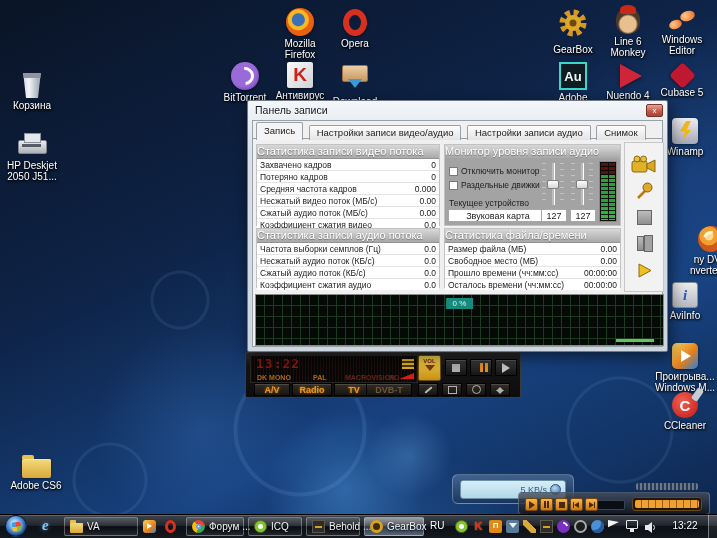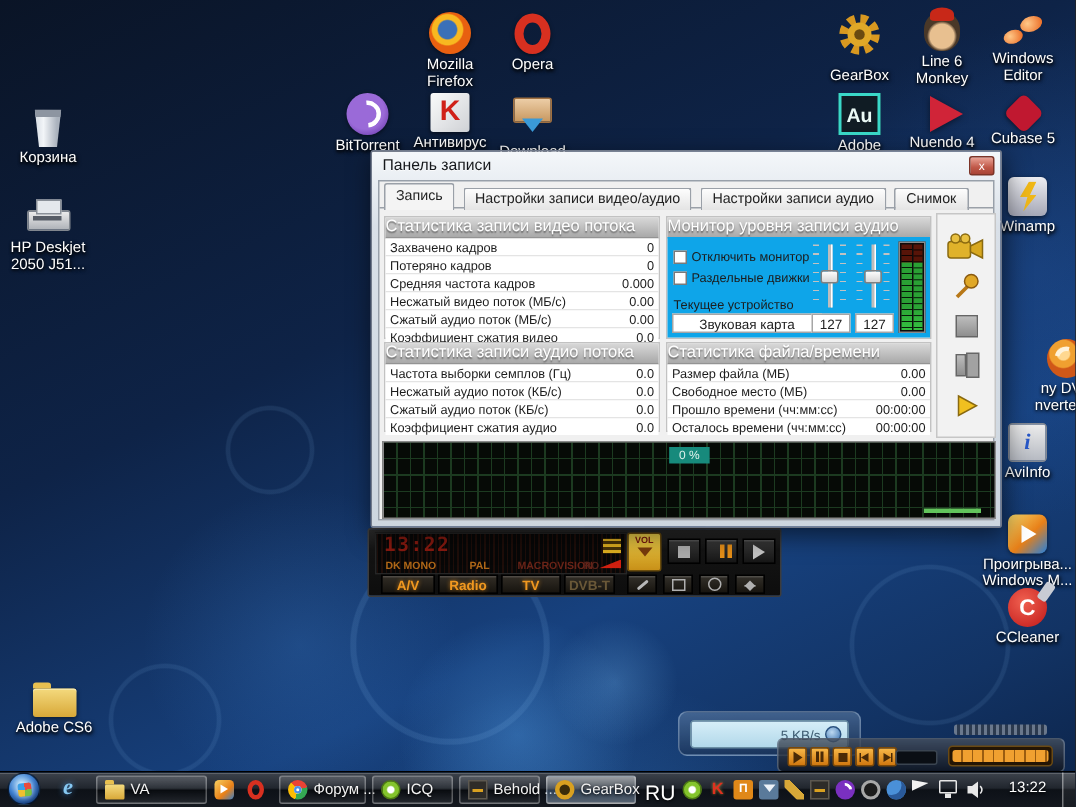--- a/index.html
+++ b/index.html
@@ -104,21 +104,21 @@
   .dlg-title{position:absolute;left:0;top:0;right:0;height:18px;display:flex;align-items:center;padding-left:7px;font-size:10.5px;color:#15181c;text-shadow:0 1px 0 rgba(255,255,255,.7);}
   .dlg-close{position:absolute;right:4px;top:3px;width:17px;height:13px;background:linear-gradient(#eaa396,#c05848 60%,#a84436);border:1px solid #7c3428;border-radius:2px;color:#fff;font-size:8px;line-height:12px;text-align:center;box-sizing:border-box;}
   .dlg-body{position:absolute;left:4px;right:4px;top:19px;bottom:4px;background:#f0f0f0;border:1px solid #98a0aa;box-sizing:border-box;}
   .tabstrip{position:absolute;left:0;right:0;top:0;height:18px;border-bottom:1px solid #9aa0a8;padding-left:3px;box-sizing:border-box;}
   .tab{display:inline-block;height:14px;line-height:14px;margin-top:3px;padding:0 7px;font-size:9.5px;color:#222;background:linear-gradient(#fdfdfd,#e4e4e4);border:1px solid #9aa0a8;border-bottom:none;border-radius:2px 2px 0 0;margin-right:1px;vertical-align:bottom;}
   .tab.active{height:17px;line-height:16px;margin-top:1px;background:#f4f4f4;position:relative;z-index:1;}
   .gpanel{position:absolute;background:#fff;border:1px solid #c2c2c2;box-sizing:border-box;}
   .ghead{height:13px;background:linear-gradient(#d8d8d8,#a9a9a9);border-bottom:1px solid #939393;color:#fff;font-size:11px;line-height:13px;text-align:left;text-shadow:0 1px 1px rgba(90,90,90,.8);}
   .srow{display:flex;justify-content:space-between;align-items:center;height:11px;padding:0 3px;border-bottom:1px solid #e4e4e4;font-size:8.5px;color:#1c1c1c;background:#fff;}
   .srow:last-child{border-bottom:none;}
-  .mon-body{position:absolute;inset:13px 0 0 0;background:#0ea5e9;font-size:8.5px;color:#1c1c1c;}
+  .mon-body{position:absolute;inset:13px 0 0 0;background:#a3a3a3;font-size:8.5px;color:#1c1c1c;}
   .cb{position:absolute;width:9px;height:9px;background:#fff;border:1px solid #7a7a7a;box-sizing:border-box;}
   .mon-lab{position:absolute;white-space:nowrap;}
   .vbox{position:absolute;height:13px;background:#fff;border:1px solid #a6a6a6;font-size:9px;line-height:12px;text-align:center;box-sizing:border-box;color:#222;}
   .vslider{position:absolute;width:22px;height:46px;}
   .vslider::before,.vslider::after{content:"";position:absolute;top:2px;bottom:2px;width:4px;background:repeating-linear-gradient(#c2c2c2 0 1px,transparent 1px 6px);}
   .vslider::before{left:0;} .vslider::after{right:0;}
   .vtrack{position:absolute;left:50%;top:2px;bottom:2px;width:2px;margin-left:-1px;background:#bdbdbd;border-right:1px solid #fff;}
   .vthumb{position:absolute;left:5px;right:5px;top:19px;height:7px;background:linear-gradient(#fdfdfd,#d6d6d6);border:1px solid #808080;border-radius:2px;}
   .vu{position:absolute;background:#0c0c0c;border:1px solid #8a8a8a;padding:1px;display:flex;gap:1px;box-sizing:border-box;}
   .vucol{flex:1;background:
@@ -149,21 +149,21 @@
   .mi-chrome{border-radius:50%;background:conic-gradient(from -45deg,#ea4335 0 120deg,#34a853 120deg 240deg,#fbbc05 240deg 360deg);}
   .mi-chrome::before{content:"";position:absolute;inset:4px;background:#fff;border-radius:50%;box-shadow:inset 0 0 0 1.5px #4a90e8;}
   .mi-icq{border-radius:50%;background:radial-gradient(circle,#fff 0 2px,#84c42c 3px);border:1px solid #4d7a14;}
   .mi-behold{background:#2e2c28;border:1px solid #5c5850;}
   .mi-behold::after{content:"";position:absolute;left:2px;top:5px;width:7px;height:2px;background:#d8a020;}
   .mi-gearbox{border-radius:50%;border:3px solid #d8a020;background:#3a2c0a;}
   .mi-wmp{border-radius:3px;background:linear-gradient(135deg,#f8d060,#e88018 60%,#3a80c8);}
   .mi-wmp::before{content:"";position:absolute;left:4px;top:3px;border-left:5px solid #fff;border-top:3.5px solid transparent;border-bottom:3.5px solid transparent;}
   .mi-opera{width:11px;height:13px;border:3.5px solid #d83020;border-radius:50%;background:transparent;}
   .tb-label{white-space:nowrap;text-align:right;}
-  .lang{position:absolute;left:430px;top:5px;color:#fff;font-size:14px;text-shadow:0 1px 2px #000;}
+  .lang{position:absolute;left:430px;top:5px;color:#fff;font-size:10px;text-shadow:0 1px 2px #000;}
   .tri{position:absolute;top:5px;width:13px;height:13px;box-sizing:border-box;}
   .tri-k{color:#e03020;font:bold 11px "Liberation Sans",sans-serif;text-align:center;line-height:13px;text-shadow:0 0 2px rgba(255,200,60,.6);}
   .tri-punto{background:#e08818;border-radius:2px;color:#fff;font:bold 8px "Liberation Sans",sans-serif;text-align:center;line-height:12px;}
   .tri-dm{background:#5a7a9a;border-radius:2px;}
   .tri-dm::after{content:"";position:absolute;left:50%;top:3px;transform:translateX(-50%);border:4px solid transparent;border-top:5px solid #ecf2f8;}
   .tri-pen{background:linear-gradient(45deg,transparent 30%,#d8a838 32% 62%,transparent 64%);}
   .tri-behold{background:#2e2c28;border:1px solid #5c5850;}
   .tri-behold::after{content:"";position:absolute;left:2px;top:5px;width:7px;height:2px;background:#d8a020;}
   .tri-bt{border-radius:50%;background:#7a30c0;}
   .tri-bt::before{content:"";position:absolute;inset:2px;border:2px solid transparent;border-top-color:#fff;border-radius:50%;transform:rotate(40deg);}
@@ -295,21 +295,21 @@
       </div>
     <div class="bh-btn" style="left:8px;width:36px">
         <span>A/V</span>
       </div>
     <div class="bh-btn" style="left:46px;width:40px">
         <span>Radio</span>
       </div>
     <div class="bh-btn" style="left:88px;width:40px">
         <span>TV</span>
       </div>
-    <div class="bh-btn dim" style="left:130px;width:34px">
+    <div class="bh-btn dim" style="left:120px;width:46px">
         <span>DVB-T</span>
       </div>
     <div class="bh-mini" style="left:172px">
         <span class="mini-wrench"></span>
       </div>
     <div class="bh-mini" style="left:196px">
         <span class="mini-sq"></span>
       </div>
     <div class="bh-mini" style="left:220px">
         <span class="mini-circ"></span>

